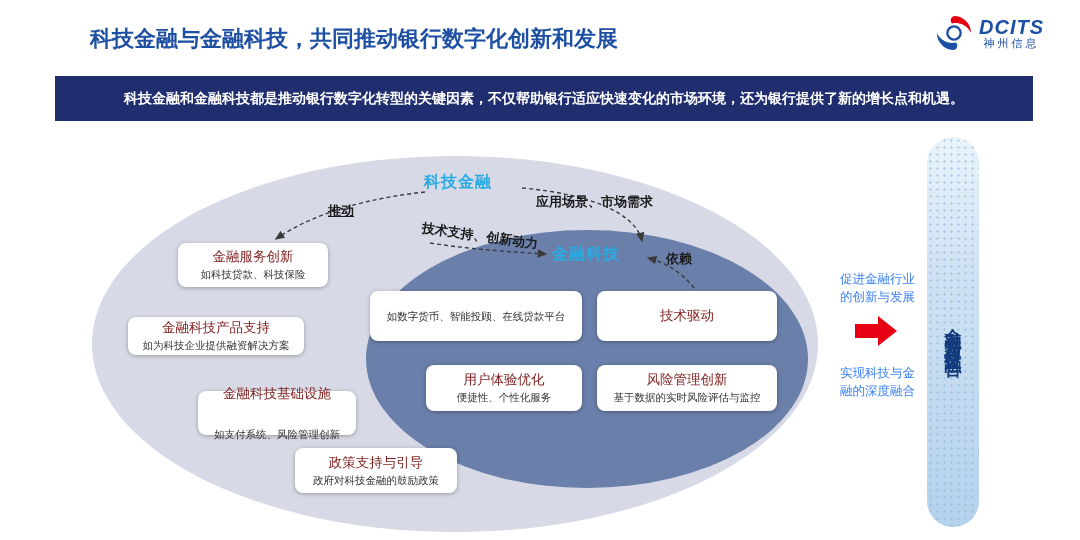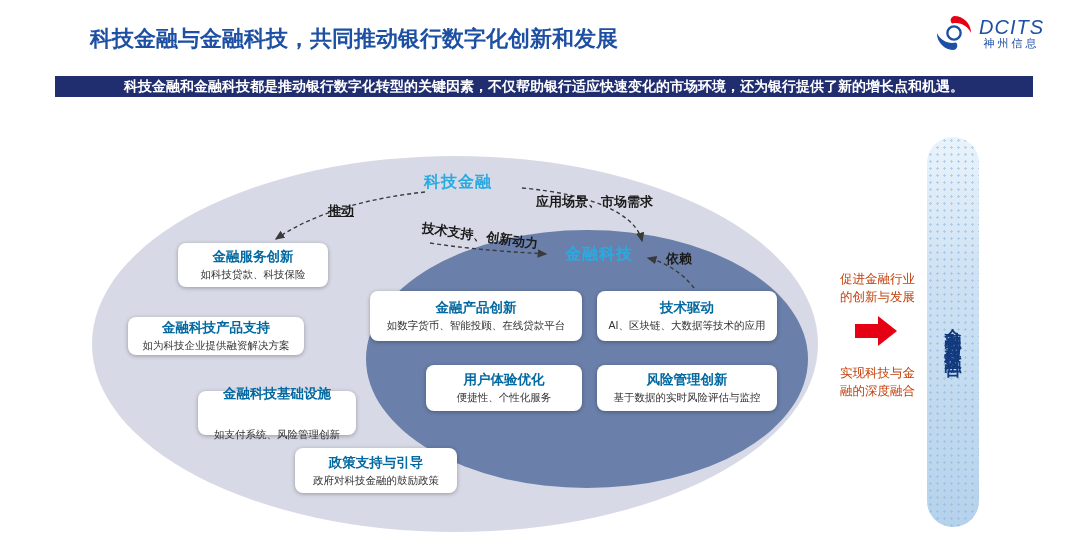--- a/index.html
+++ b/index.html
@@ -3,56 +3,56 @@
 <meta charset="utf-8">
 <style>
   html,body{margin:0;padding:0;}
   body{font-family:"Liberation Sans","DejaVu Sans",sans-serif;background:#fff;}
   .slide{position:relative;width:1080px;height:540px;background:#fff;overflow:hidden;}
 
   .title{position:absolute;left:90px;top:24px;font-size:22px;font-weight:bold;color:var(--title-blue);}
 
   .logo{position:absolute;right:36px;top:14px;display:flex;align-items:center;gap:6px;}
   .logo-txt{display:flex;flex-direction:column;align-items:center;line-height:1.05;}
-  .logo-brand{font-size:20px;font-weight:normal;font-style:italic;color:var(--title-blue);letter-spacing:1px;}
+  .logo-brand{font-size:20px;font-weight:bold;font-style:italic;color:var(--title-blue);letter-spacing:1px;}
   .logo-name{font-size:11px;color:var(--title-blue);letter-spacing:3px;}
 
-  .banner{position:absolute;left:55px;top:76px;width:978px;height:21px;background:var(--banner-bg);
+  .banner{position:absolute;left:55px;top:76px;width:978px;height:45px;background:var(--banner-bg);
     color:#fff;font-size:14px;font-weight:bold;display:flex;align-items:center;justify-content:center;}
 
   .ellipse-outer{position:absolute;left:92px;top:156px;width:726px;height:376px;background:var(--ellipse-outer);border-radius:50%;}
   .ellipse-inner{position:absolute;left:366px;top:230px;width:442px;height:258px;background:var(--ellipse-inner);border-radius:50%;}
 
   .wbox{position:absolute;background:#fff;border-radius:8px;box-shadow:0 1px 4px rgba(0,0,0,.3);
     text-align:center;display:flex;flex-direction:column;justify-content:center;padding:3px 6px;box-sizing:border-box;}
-  .wbox .t{font-weight:bold;font-size:13.5px;color:#0369a1;}
+  .wbox .t{font-weight:normal;font-size:13.5px;color:#7f1d1d;}
   .wbox .d{font-size:10.5px;color:#333;margin-top:2px;}
 
   .b1{left:178px;top:243px;width:150px;height:44px;}
   .b2{left:128px;top:317px;width:176px;height:38px;}
   .b3{left:198px;top:391px;width:158px;height:44px;gap:23px;}
   .b4{left:295px;top:448px;width:162px;height:45px;}
   .r1{left:370px;top:291px;width:212px;height:50px;}
   .r2{left:597px;top:291px;width:180px;height:50px;}
   .r3{left:426px;top:365px;width:156px;height:46px;}
   .r4{left:597px;top:365px;width:180px;height:46px;}
 
   .cyan-label{position:absolute;font-size:16px;font-weight:bold;color:var(--accent-cyan);letter-spacing:1px;}
   .lbl-techfin{left:424px;top:172px;}
-  .lbl-fintech{left:552px;top:244px;margin-left:13px;}
+  .lbl-fintech{left:552px;top:244px;}
 
   .arrow-label{position:absolute;font-size:13px;font-weight:bold;color:#1a1a1a;}
   .lbl-promote{left:328px;top:202px;text-decoration:underline;}
   .lbl-scenario{left:536px;top:193px;}
   .lbl-support{left:422px;top:219px;transform:rotate(8deg);transform-origin:left center;}
   .lbl-depend{left:666px;top:250px;}
 
   .arrows{position:absolute;left:0;top:0;width:1080px;height:540px;pointer-events:none;}
 
-  .side-text{position:absolute;width:84px;font-size:12.5px;color:#c2410c;line-height:1.45;}
+  .side-text{position:absolute;width:84px;font-size:12.5px;color:#3b82f6;line-height:1.45;}
   .side-top{left:840px;top:270px;}
   .side-bottom{left:840px;top:364px;}
 
   .red-arrow{position:absolute;left:855px;top:314px;}
 
   .capsule{position:absolute;left:927px;top:137px;width:52px;height:390px;border-radius:28px;
     background-image:radial-gradient(rgba(140,180,220,.55) 1px, transparent 1.4px),
       linear-gradient(180deg,#e9f3fb 0%,#cfe2f3 35%,#b5d2ec 100%);
     background-size:7px 7px,100% 100%;
     display:flex;align-items:center;justify-content:center;}
@@ -114,26 +114,24 @@
   <div class="wbox b3">
     <div class="t">金融科技基础设施</div>
     <div class="d">如支付系统、风险管理创新</div>
   </div>
   <div class="wbox b4">
     <div class="t">政策支持与引导</div>
     <div class="d">政府对科技金融的鼓励政策</div>
   </div>
 
   <div class="wbox r1">
-    <div class="t">金融产品创新</div>
     <div class="d">如数字货币、智能投顾、在线贷款平台</div>
   </div>
   <div class="wbox r2">
     <div class="t">技术驱动</div>
-    <div class="d">AI、区块链、大数据等技术的应用</div>
   </div>
   <div class="wbox r3">
     <div class="t">用户体验优化</div>
     <div class="d">便捷性、个性化服务</div>
   </div>
   <div class="wbox r4">
     <div class="t">风险管理创新</div>
     <div class="d">基于数据的实时风险评估与监控</div>
   </div>
 

